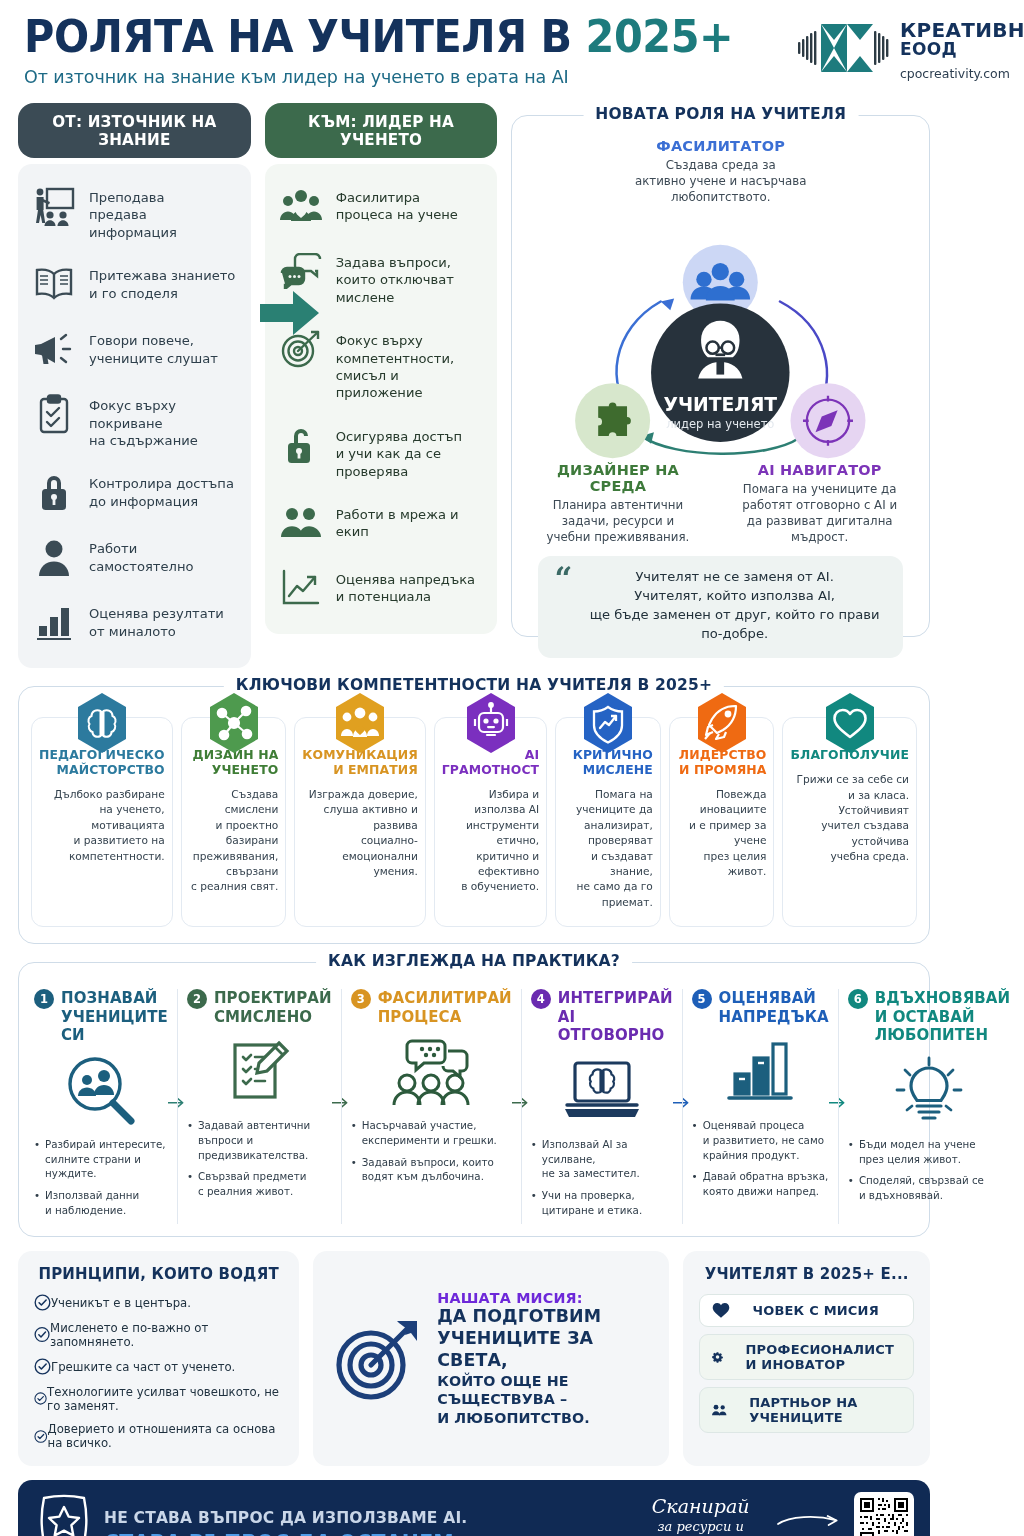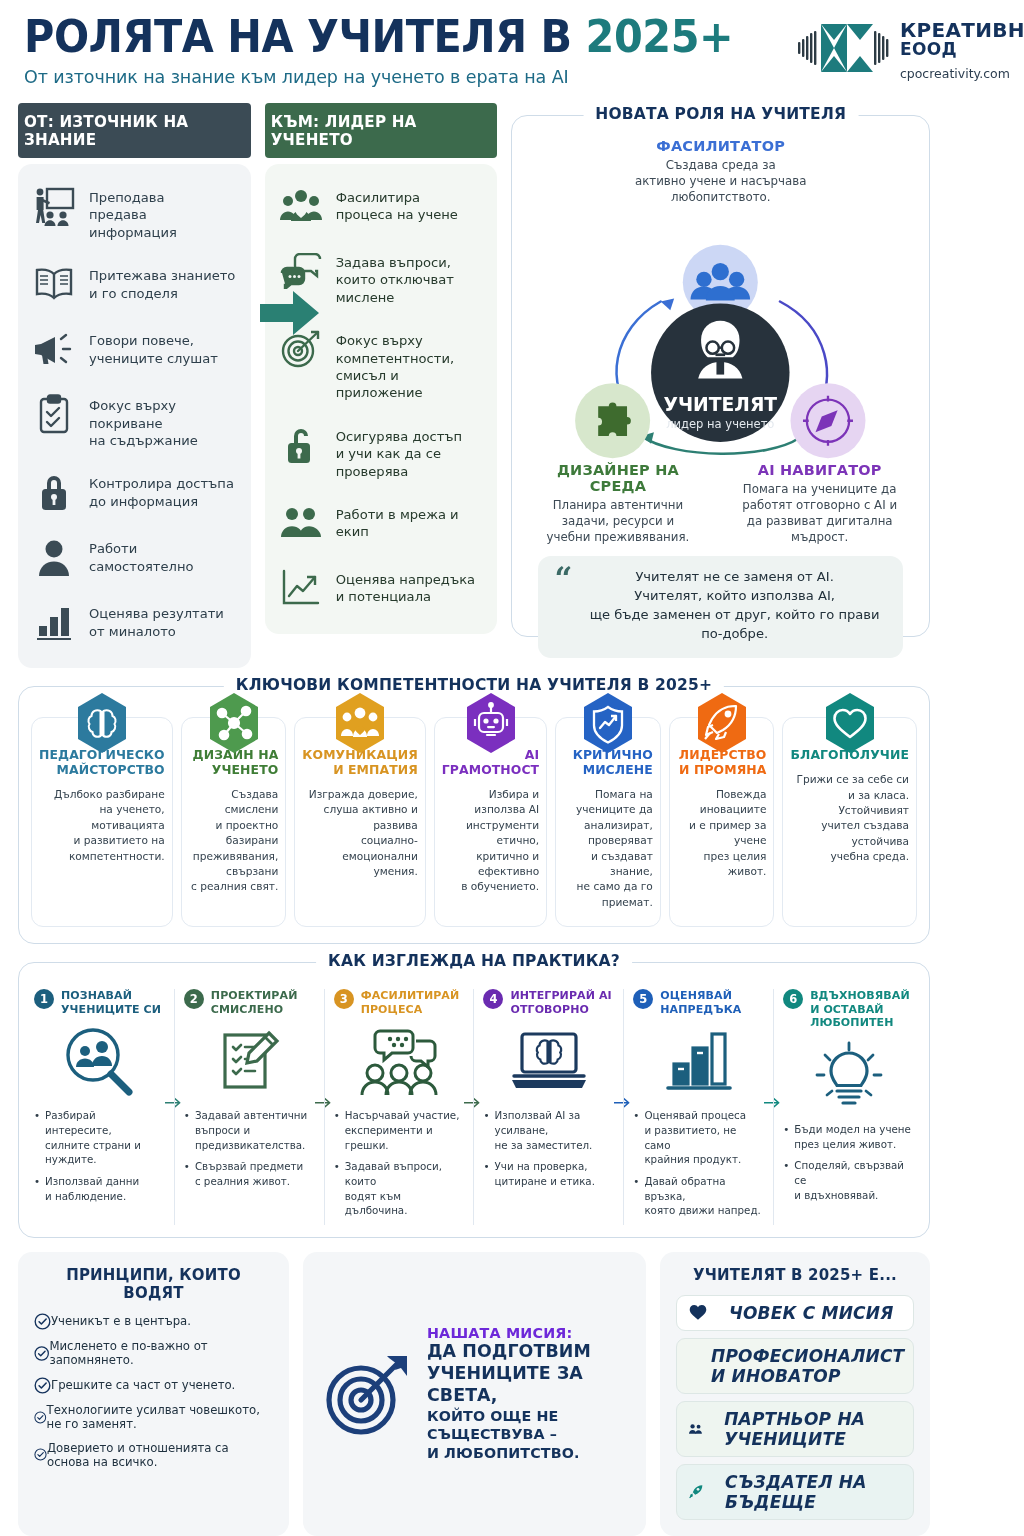--- a/index.html
+++ b/index.html
@@ -31,22 +31,22 @@
   .brand-mark { width: 96px; height: 56px; flex: 0 0 auto; }
   .brand-txt { line-height: 1.05; }
   .brand-name { font-size: 20px; font-weight: 700; color: #14325c; letter-spacing: .3px;}
   .brand-sub { font-size: 17px; font-weight: 700; color: #14325c; letter-spacing:.4px; }
   .brand-url { font-size: 12.5px; color: #2c3e50; margin-top: 8px; }
 
   
   .row1 { display: flex; gap: 14px; margin-top: 16px; align-items: flex-start; position: relative; }
   .col-from, .col-to { width: 264px; position: relative; }
   .panel-tab {
-    border-radius: 4px; color: #fff; font-weight: 700; font-size: 15.2px;
-    text-align: left; padding: 10px 6px 9px; letter-spacing: .2px;
+    border-radius: 16px; color: #fff; font-weight: 700; font-size: 15.2px;
+    text-align: center; padding: 10px 6px 9px; letter-spacing: .2px;
   }
   .tab-dark { background: #3b4b55; }
   .tab-green { background: #3c6a4c; }
   .panel-body {
     border-radius: 14px; margin-top: 6px; padding: 20px 14px 24px 14px;
     min-height: 470px;
   }
   .body-grey { background: #f2f4f6; }
   .body-green { background: #f3f7f3; }
   .item { display: flex; gap: 13px; align-items: flex-start; margin-bottom: 21px; }
@@ -102,21 +102,21 @@
 
   
   .prac-inner { padding: 26px 6px 12px; display: flex; align-items: stretch; }
   .prac-step { flex: 1 1 0; padding: 0 9px; position: relative; }
   .prac-step + .prac-step { border-left: 1.2px solid #e1e8f0; }
   .step-head { display: flex; gap: 7px; align-items: flex-start; }
   .step-num {
     width: 20px; height: 20px; border-radius: 50%; color: #fff; font-size: 11.5px;
     font-weight: 700; display: flex; align-items: center; justify-content: center; flex: 0 0 20px;
   }
-  .step-title { font-size: 11px; font-weight: 700; line-height: 1.25; letter-spacing: .1px; }
+  .step-title { font-size: 15px; font-weight: 700; line-height: 1.25; letter-spacing: .1px; }
   .step-icon { height: 78px; display: flex; align-items: center; justify-content: center; margin: 6px 0 8px; }
   .step-bul { font-size: 10.3px; line-height: 1.42; color: #2f3d49; display: flex; gap: 5px; margin-bottom: 7px; }
   .step-bul .dot { flex: 0 0 auto; }
   .flowarrow { position: absolute; right: -9px; top: 108px; width: 18px; }
 
   
   .row4 { display: flex; gap: 14px; margin-top: 14px; align-items: stretch; }
   .bx { background: #f4f6f8; border-radius: 14px; padding: 14px 16px 16px; }
   .bx-principles { width: 322px; }
   .bx-mission { flex: 1 1 auto; display: flex; gap: 14px; align-items: center; padding: 14px 18px; }
@@ -125,21 +125,21 @@
   .pr-item { display: flex; align-items: center; margin-bottom: 9.5px; }
   .pr-item:last-child { margin-bottom: 0; }
   .pr-item .tx { font-size: 11.7px; color: #203240; }
   .mis-txt { flex: 1; }
   .mis-small { font-size: 14.3px; font-weight: 700; color: #6d28d9; letter-spacing: .2px; }
   .mis-big { font-size: 17.4px; font-weight: 700; color: #14325c; line-height: 1.26; letter-spacing: .1px; }
   .mis-mid { font-size: 14.3px; font-weight: 700; color: #14325c; line-height: 1.3; letter-spacing: .1px; }
   .badge {
     display: flex; align-items: center; gap: 22px; border-radius: 9px;
     border: 1.1px solid #dde7e5; padding: 7px 12px; margin-bottom: 7px;
-    font-size: 17px; font-weight: 700; color: #14325c; letter-spacing: .2px; font-style: italic;
+    font-size: 13px; font-weight: 700; color: #14325c; letter-spacing: .2px;
   }
 
   
   .footer {
     margin-top: 14px; background: #102a54; border-radius: 14px; height: 84px;
     display: flex; align-items: center; padding: 0 16px 0 18px; position: relative;
   }
   .f-star { width: 56px; flex: 0 0 56px; }
   .f-text { margin-left: 12px; margin-top: 44px; }
   .f-l1 { color: #c9d6e8; font-size: 15.5px; font-weight: 700; letter-spacing: .2px; }
@@ -833,31 +833,20 @@
       <div class="badge" style="background:#eef5f0">
         <svg width="20" height="16" viewBox="0 0 22 17">
             <g fill="#14325c">
               <circle cx="6" cy="4.2" r="3.6"></circle>
               <path d="M0 16.5c0-3.6 2.7-6.2 6-6.2s6 2.6 6 6.2z"></path>
               <circle cx="16" cy="4.6" r="3.2"></circle>
               <path d="M10.5 16.5c0-3.3 2.4-5.8 5.5-5.8s5.6 2.5 5.6 5.8z"></path>
             </g>
           </svg>
         <span>ПАРТНЬОР НА УЧЕНИЦИТЕ</span>
-      </div>
-      <div class="badge" style="background:#e9f3f2; margin-bottom:0;">
-        <svg width="19" height="19" viewBox="0 0 22 22">
-            <g fill="#11887f">
-              <path d="M21 1c-5.5.2-10 2.6-12.8 7L6 12.2l3.8 3.8 4.2-2.2C18.4 11 20.8 6.5 21 1z"></path>
-              <path d="M5.6 14.2L2.4 15.6l-1.2 4.8 4.6-1.4z"></path>
-              <path d="M1 21l3.8-4.4" stroke="#11887f" stroke-width="1.6"></path>
-            </g>
-            <circle cx="14.2" cy="7.6" r="2.1" fill="#e9f3f2"></circle>
-          </svg>
-        <span>СЪЗДАТЕЛ НА БЪДЕЩЕ</span>
       </div>
     </div>
   </div>
 
   <div class="footer">
     <svg class="f-star" viewBox="0 0 56 60">
       <path d="M8 6c14-3 26-3 40 0 3 14 3 30 0 44-14 3-26 3-40 0-3-14-3-30 0-44z" fill="none" stroke="#ffffff" stroke-width="2.4" stroke-linejoin="round"></path>
       <path d="M28 15l4.6 9.6 10.4 1.4-7.6 7.2 1.9 10.3L28 38.6l-9.3 4.9 1.9-10.3L13 26l10.4-1.4z" fill="none" stroke="#ffffff" stroke-width="2.4" stroke-linejoin="round"></path>
     </svg>
     <div class="f-text">

